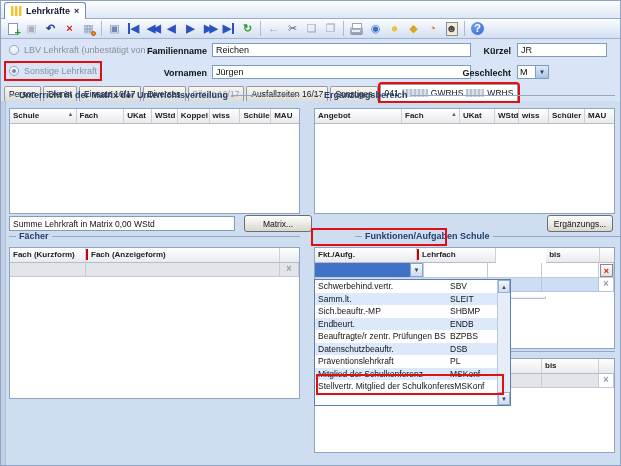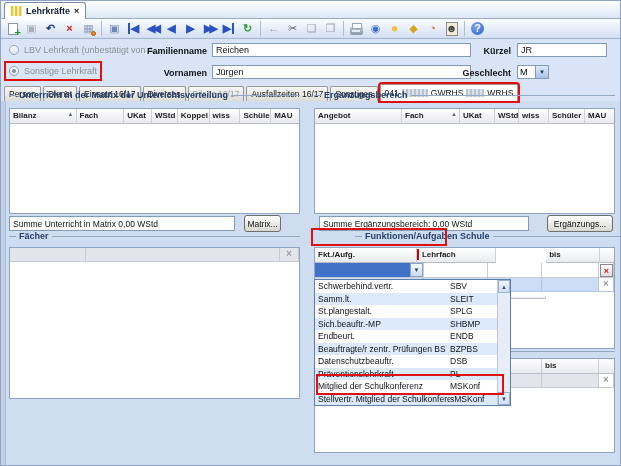--- a/index.html
+++ b/index.html
@@ -249,41 +249,49 @@
 
   <div class="leftstrip"></div>
 
   <div class="panel-title" style="left:8px;top:89px;width:291px;">
     <span>Unterricht in der Matrix der Unterrichtsverteilung</span>
   </div>
 
   <div class="grid" style="left:8px;top:107px;width:291px;height:106px;">
     <div class="gh">
       <span class="hc" style="width:67px;">
-          <span>Bilanz</span>
+          <span>Schule</span>
           <span class="sort">▲</span>
         </span>
       <span class="hc" style="width:48px;">Fach</span>
       <span class="hc" style="width:28px;">UKat</span>
       <span class="hc" style="width:26px;">WStd</span>
       <span class="hc" style="width:32px;">Koppel</span>
       <span class="hc" style="width:31px;">wiss</span>
       <span class="hc" style="width:31px;">Schüler</span>
       <span class="hc" style="width:28px;border-right:none;">MAU</span>
     </div>
   </div>
 
-  <div class="sumfield" style="left:8px;top:215px;width:226px;">Summe Unterricht in Matrix 0,00 WStd</div>
-  <div class="btn" style="left:243px;top:214px;width:37px;">Matrix...</div>
+  <div class="sumfield" style="left:8px;top:215px;width:226px;">Summe Lehrkraft in Matrix 0,00 WStd</div>
+  <div class="btn" style="left:243px;top:214px;width:68px;">Matrix...</div>
 
   <div class="panel-title" style="left:8px;top:230px;width:291px;">
     <span>Fächer</span>
   </div>
 
   <div class="grid" style="left:8px;top:246px;width:291px;height:152px;">
+    <div class="gh">
+      <span class="hc" style="width:76px;">Fach (Kurzform)</span>
+      <span class="hc" style="width:194px;">
+          <span class="red-tick"></span>
+          <span style="padding-left:2px;">Fach (Anzeigeform)</span>
+        </span>
+      <span class="hc" style="width:19px;border-right:none;"></span>
+    </div>
     <div class="row">
       <span class="rc" style="width:76px;"></span>
       <span class="rc" style="width:194px;"></span>
       <span class="rc xgrey" style="width:19px;">×</span>
     </div>
   </div>
 
   <div class="panel-title" style="left:313px;top:89px;width:301px;">
     <span>Ergänzungsbereich</span>
   </div>
@@ -296,21 +304,20 @@
           <span class="sort">▲</span>
         </span>
       <span class="hc" style="width:35px;">UKat</span>
       <span class="hc" style="width:24px;">WStd</span>
       <span class="hc" style="width:30px;">wiss</span>
       <span class="hc" style="width:36px;">Schüler</span>
       <span class="hc" style="width:29px;border-right:none;">MAU</span>
     </div>
   </div>
 
-  <div class="sumfield" style="left:318px;top:215px;width:210px;">Summe Ergänzungsbereich: 0,00 WStd</div>
   <div class="btn" style="left:546px;top:214px;width:66px;">Ergänzungs...</div>
 
   <div class="panel-title" style="left:313px;top:230px;width:301px;margin-left:41px;">
     <span>Funktionen/Aufgaben Schule</span>
   </div>
 
   <div class="grid" style="left:313px;top:246px;width:301px;height:102px;">
     <div class="gh">
       <span class="hc" style="width:109px;">Fkt./Aufg.</span>
       <span class="hc" style="width:84px;text-align:right;">
@@ -365,24 +372,20 @@
   <div id="ddlist">
     <div class="dditem">
         <span class="lab">Schwerbehind.vertr.</span>
         <span class="code">SBV</span>
       </div>
     <div class="dditem">
         <span class="lab">Samm.lt.</span>
         <span class="code">SLEIT</span>
       </div>
     <div class="dditem">
-        <span class="lab">St.plangestalt.</span>
-        <span class="code">SPLG</span>
-      </div>
-    <div class="dditem">
         <span class="lab">Sich.beauftr.-MP</span>
         <span class="code">SHBMP</span>
       </div>
     <div class="dditem">
         <span class="lab">Endbeurt.</span>
         <span class="code">ENDB</span>
       </div>
     <div class="dditem">
         <span class="lab">Beauftragte/r zentr. Prüfungen BS</span>
         <span class="code">BZPBS</span>

